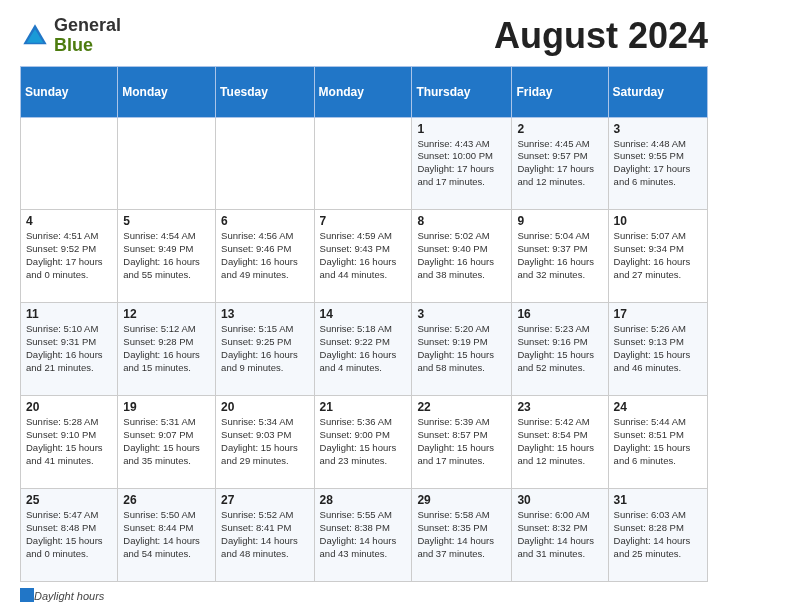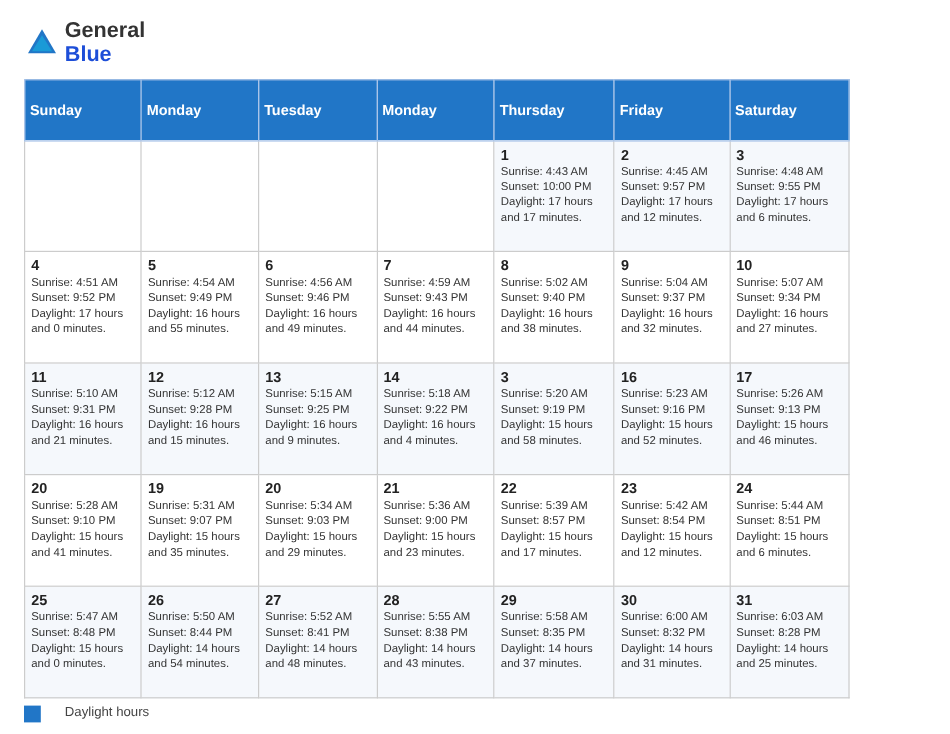--- a/index.html
+++ b/index.html
@@ -27,21 +27,21 @@
       display: flex;
       align-items: center;
       gap: 4px;
     }
     .logo-text {
       font-size: 18px;
       font-weight: bold;
       line-height: 1.1;
     }
     .logo-general { color: #333; }
-    .logo-blue { color: #1d4ed8; }
+    .logo-blue { color: #4d7c0f; }
     .logo-icon {
       width: 30px;
       height: 30px;
     }
     .title-block {
       text-align: right;
     }
     .month-year {
       font-size: 36px;
       font-weight: bold;
@@ -95,22 +95,23 @@
       color: #333;
     }
     .empty-cell {
       background: #fff !important;
     }
     .footer {
       margin-top: 6px;
       font-size: 11px;
       color: #444;
       display: flex;
-      align-items: flex-start;
-      gap: 20px;
+      align-items: flex-end;
+      gap: 0;
+      font-style: italic;
     }
     .footer-box {
       width: 14px;
       height: 14px;
       background: #2176c7;
       display: inline-block;
     }
   </style>
 </head>
 <body>
@@ -123,20 +124,21 @@
         <polygon points="18,10 28,26 8,26" fill="#1a9ad7"></polygon>
       </svg>
       <div>
         <div class="logo-text">
           <span class="logo-general">General</span><br>
           <span class="logo-blue">Blue</span>
         </div>
       </div>
     </div>
     <div class="title-block">
+      <div class="month-year">August 2024</div>
     </div>
   </div>
 
   <table class="calendar-table">
     <thead>
       <tr>
       <th>Sunday</th>
           <th>Monday</th>
           <th>Tuesday</th>
           <th>Monday</th>

